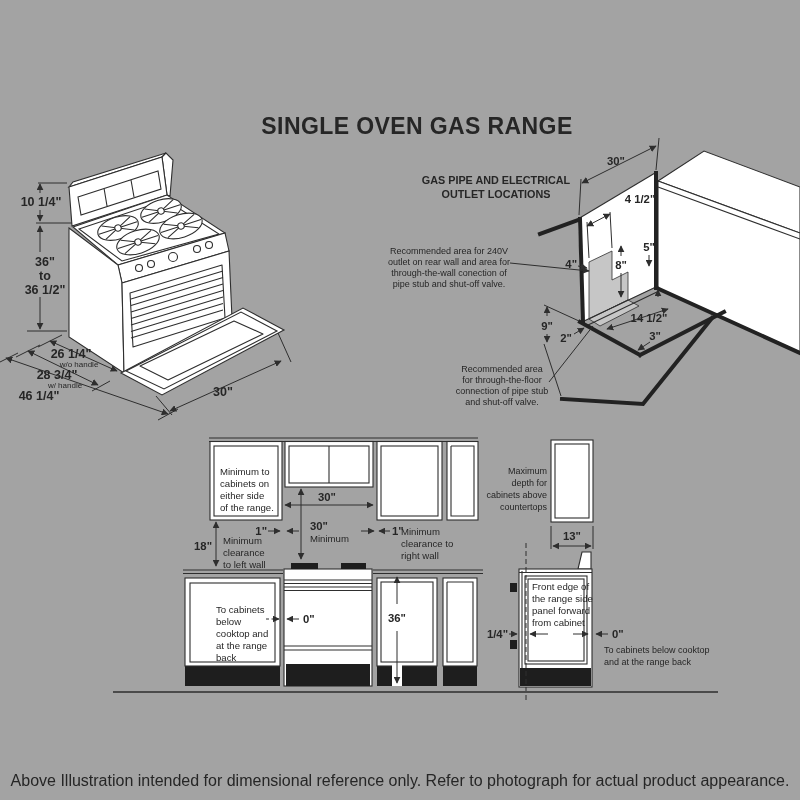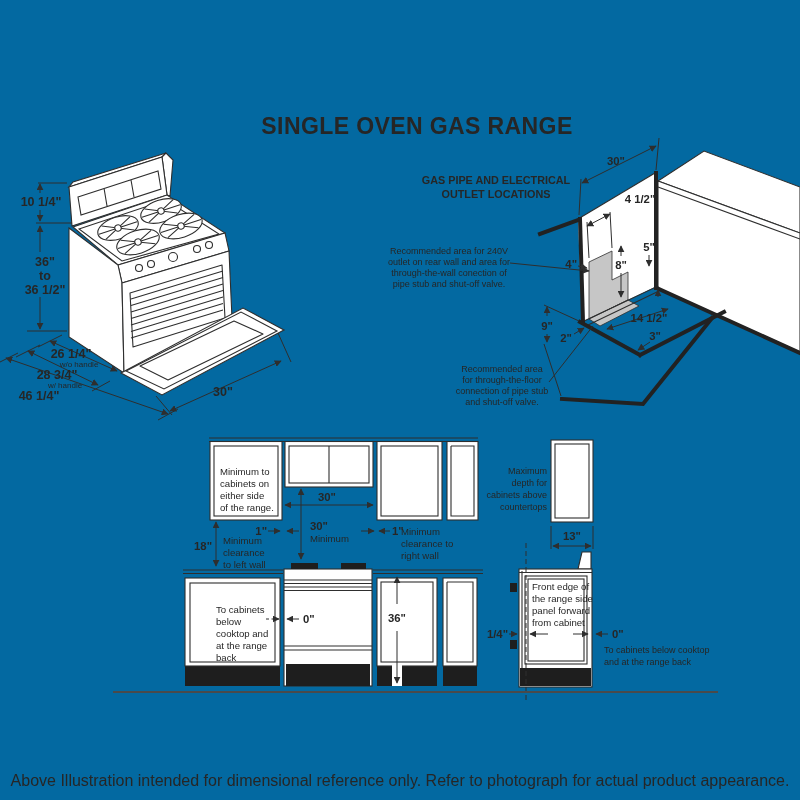--- a/index.html
+++ b/index.html
@@ -1,16 +1,16 @@
 <!DOCTYPE html>
 <html><head>
 <meta charset="utf-8">
 <style>
   html,body{margin:0;padding:0;background:#fff;}
-  .page{position:relative;width:800px;height:800px;background:#0369a1;overflow:hidden;
+  .page{position:relative;width:800px;height:800px;background:#a3a3a3;overflow:hidden;
         font-family:"Liberation Sans",sans-serif;}
   svg{position:absolute;left:0;top:0;}
   svg text{fill:#262626;font-family:"Liberation Sans",sans-serif;}
   .t-title{font-size:23px;font-weight:bold;letter-spacing:.4px;}
   .t-foot{font-size:16px;}
   .t-hdr{font-size:10.8px;font-weight:bold;}
   .t-dim{font-size:12.5px;font-weight:bold;}
   .t-dimS{font-size:11.3px;font-weight:bold;}
   .t-note{font-size:9px;}
   .t-box{font-size:9.6px;}

